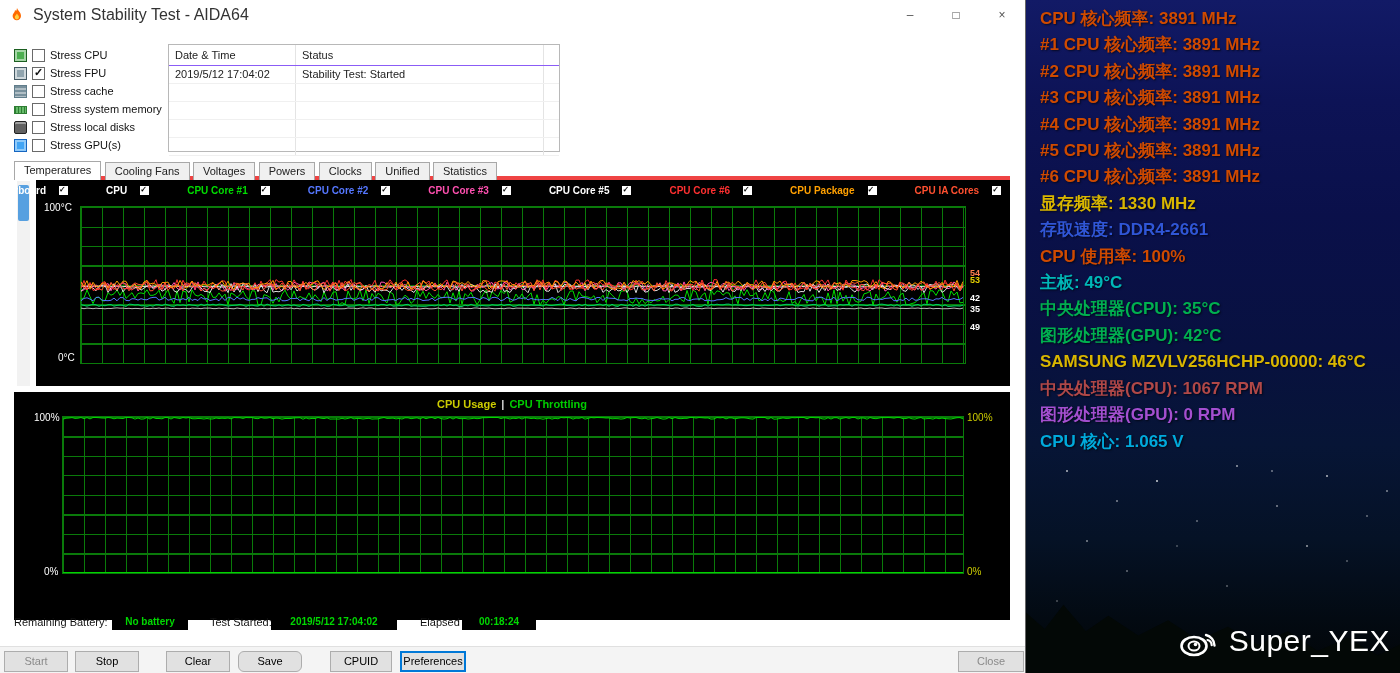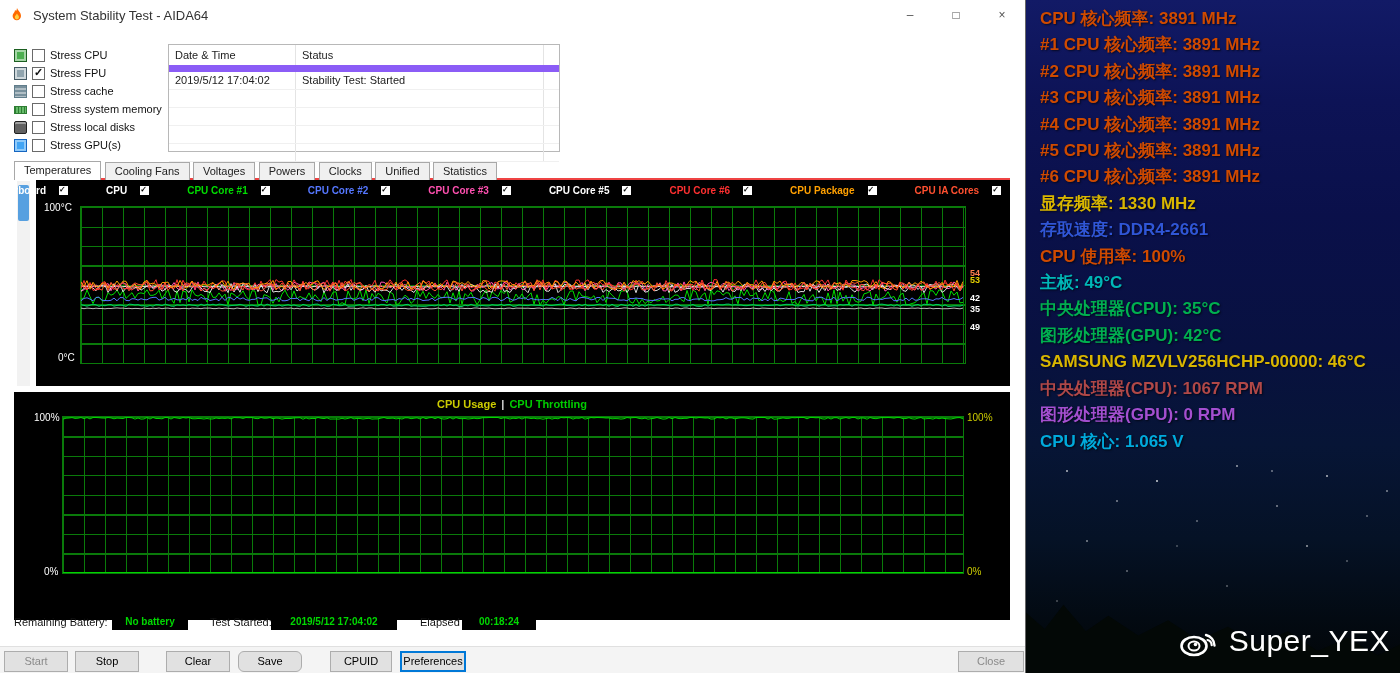--- a/index.html
+++ b/index.html
@@ -3,48 +3,48 @@
 <meta charset="utf-8">
 <style>
   html,body{margin:0;padding:0;background:#000;}
   body{width:1400px;height:673px;overflow:hidden;font-family:"Liberation Sans",sans-serif;position:relative;}
   .stage{position:absolute;left:0;top:0;width:1400px;height:673px;}
 
   
   .app-window{position:absolute;left:0;top:0;width:1026px;height:673px;background:#fff;overflow:hidden;border-right:1px solid #666;box-sizing:border-box;}
   .titlebar{position:absolute;left:0;top:0;width:100%;height:30px;background:#fff;display:flex;align-items:center;}
   .title-icon{margin-left:9px;width:16px;height:16px;flex:0 0 auto;}
-  .title-text{margin-left:8px;font-size:13px;color:#333;}
+  .title-text{margin-left:8px;font-size:16px;color:#333;}
   .win-btns{position:absolute;right:0;top:0;height:30px;display:flex;}
   .win-btn{width:46px;height:30px;display:flex;align-items:center;justify-content:center;font-size:12px;color:#555;}
 
   
   .options{position:absolute;left:14px;top:46px;}
   .opt-row{display:flex;align-items:center;height:18px;gap:5px;}
   .opt-icon{width:13px;height:13px;box-sizing:border-box;flex:0 0 auto;}
   .icon-cpu{background:#4caf50;border:1px solid #1b5e20;box-shadow:inset 0 0 0 2px #a5d6a7;}
   .icon-fpu{background:#90a4ae;border:1px solid #455a64;box-shadow:inset 0 0 0 2px #cfd8dc;}
   .icon-cache{background:#b0bec5;border:1px solid #607d8b;background-image:repeating-linear-gradient(to bottom,#78909c 0 2px,transparent 2px 4px);}
   .icon-mem{background:#66bb6a;border:1px solid #2e7d32;height:8px;margin-top:2px;background-image:repeating-linear-gradient(to right,#2e7d32 0 1px,transparent 1px 3px);}
   .icon-disk{background:#616161;border:1px solid #212121;border-radius:2px;box-shadow:inset 0 2px 0 #9e9e9e;}
   .icon-gpu{background:#42a5f5;border:1px solid #1565c0;box-shadow:inset 0 0 0 2px #90caf9;}
   .win-check{width:13px;height:13px;background:#fff;border:1px solid #6a6a6a;box-sizing:border-box;position:relative;flex:0 0 auto;}
   .win-check.checked::after{content:"✓";position:absolute;left:1px;top:-2px;font-size:11px;color:#111;font-weight:bold;}
   .opt-label{font-size:11px;color:#111;white-space:nowrap;}
 
   
   .log-table{position:absolute;left:168px;top:44px;width:392px;height:108px;border:1px solid #b8b8b8;background:#fff;font-size:11px;color:#222;box-sizing:border-box;}
   .lt-row{display:flex;height:17px;line-height:17px;border-bottom:1px solid #f0f0f0;}
-  .lt-header{height:20px;line-height:20px;border-bottom:7px solid #8b5cf6;}
+  .lt-header{height:20px;line-height:20px;border-bottom:1px solid #8b5cf6;}
   .lt-c1{width:127px;padding-left:6px;border-right:1px solid #e4e4e4;box-sizing:border-box;white-space:nowrap;overflow:hidden;}
   .lt-c2{flex:1;padding-left:6px;border-right:1px solid #e4e4e4;box-sizing:border-box;white-space:nowrap;overflow:hidden;}
   .lt-c3{width:15px;}
 
   
-  .tabstrip{position:absolute;left:14px;top:161px;width:996px;height:19px;border-bottom:2px solid #ef4444;box-sizing:border-box;}
+  .tabstrip{position:absolute;left:14px;top:161px;width:996px;height:19px;border-bottom:4px solid #ef4444;box-sizing:border-box;}
   .tab{position:relative;display:inline-block;height:18px;line-height:17px;padding:0 9px;font-size:11px;color:#222;background:#f0f0f0;border:1px solid #a8a8a8;border-bottom:none;margin-right:-1px;box-sizing:border-box;vertical-align:bottom;}
   .tab.active{background:#fff;height:19px;z-index:2;}
 
   
   .plot{position:absolute;border:1px solid var(--chart-grid,#0a7a0a);background-color:#000;
     background-image:repeating-linear-gradient(to right,var(--chart-grid,#0a7a0a) 0 1px,transparent 1px 21px),
                      repeating-linear-gradient(to bottom,var(--chart-grid,#0a7a0a) 0 1px,transparent 1px 19.5px);}
   .plot svg{position:absolute;left:0;top:0;pointer-events:none;}
   .axis-label{position:absolute;color:#fff;font-size:10px;}
 

